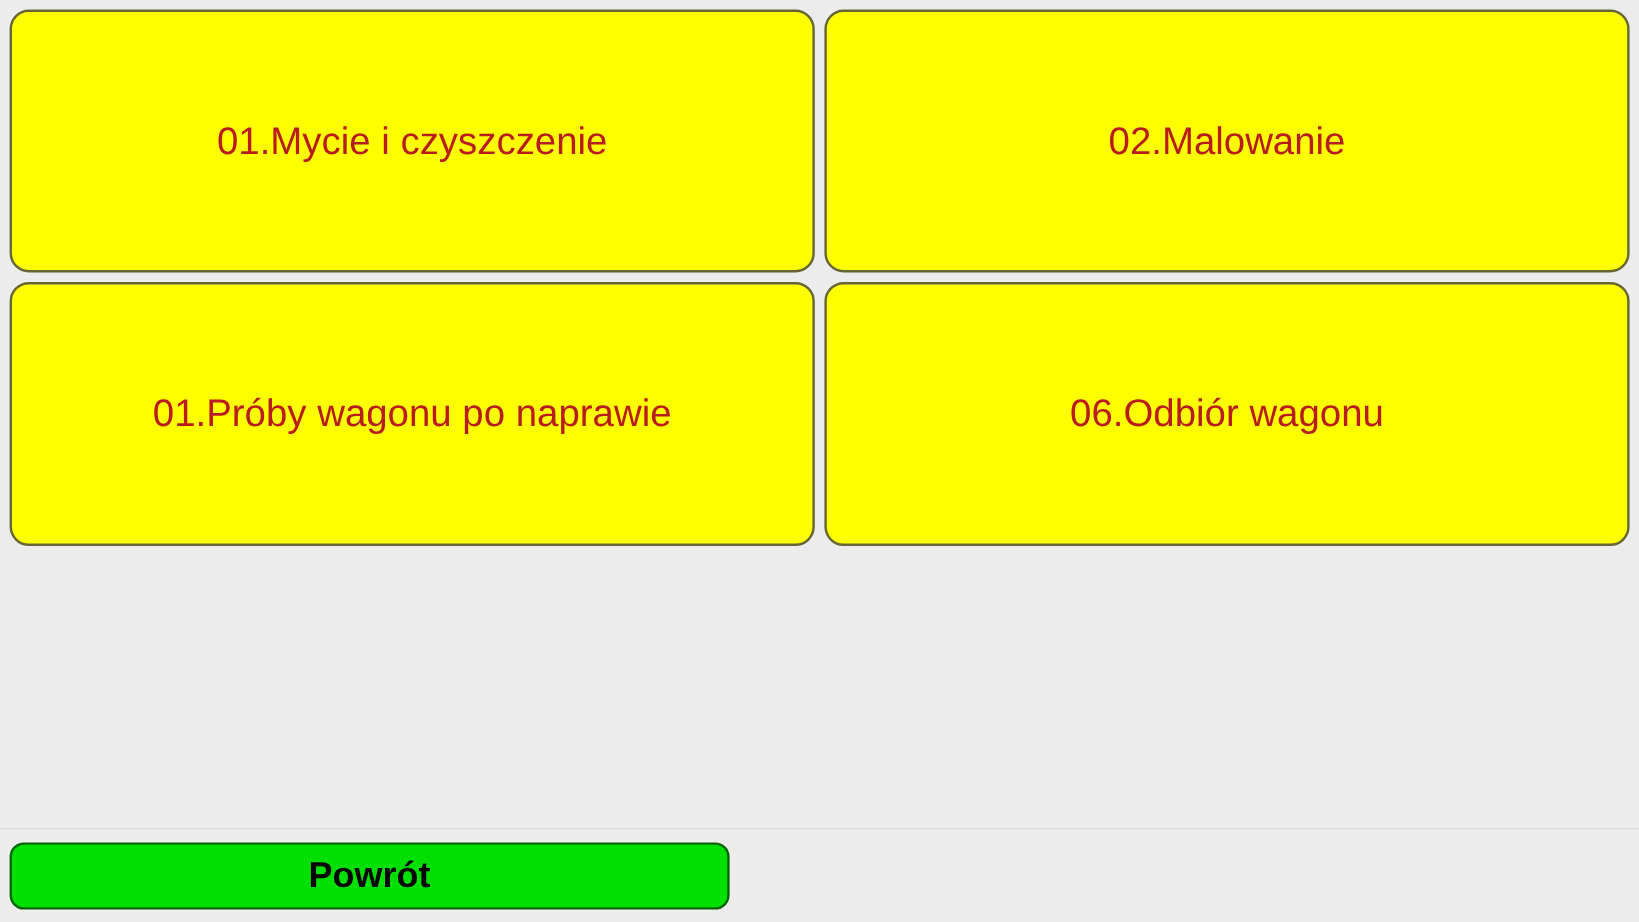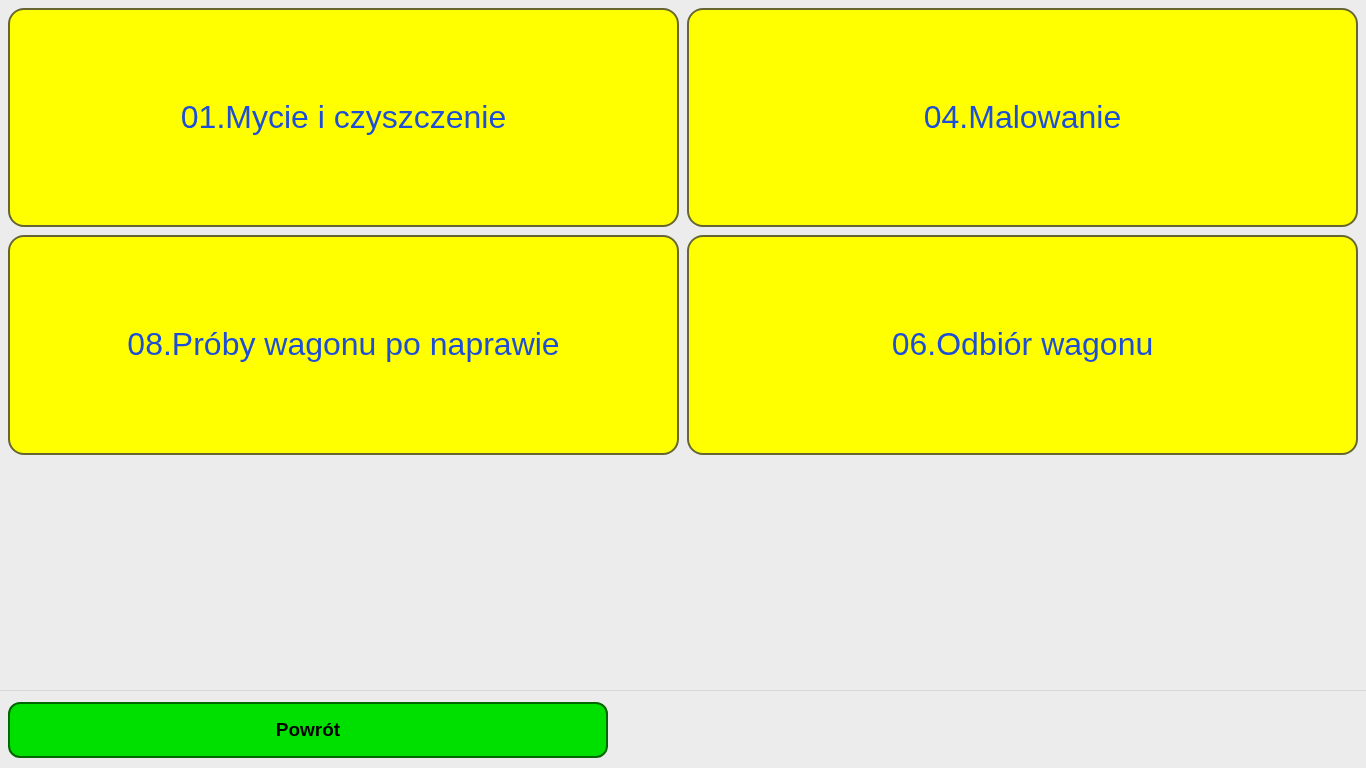--- a/index.html
+++ b/index.html
@@ -33,21 +33,21 @@
     }
     
     .menu-button {
       background: #ffff00;
       border: 2px solid #666633;
       border-radius: 16px;
       display: flex;
       align-items: center;
       justify-content: center;
       font-size: 32px;
-      color: #1d4ed8;
+      color: #b91c1c;
       cursor: pointer;
       font-family: Tahoma, Arial, sans-serif;
       font-weight: normal;
     }
     
     .footer-bar {
       height: 78px;
       background: #ececec;
       border-top: 1px solid #d8d8d8;
       display: flex;
@@ -57,40 +57,40 @@
     
     .back-button {
       width: 600px;
       height: 56px;
       background: #00e000;
       border: 2px solid #006600;
       border-radius: 12px;
       display: flex;
       align-items: center;
       justify-content: center;
-      font-size: 19px;
+      font-size: 30px;
       font-weight: bold;
       color: #000000;
       cursor: pointer;
       font-family: Tahoma, Arial, sans-serif;
     }
   </style>
 </head>
 <body>
 
 <div class="main-container">
   <div class="menu-grid">
     <button class="menu-button">
       <span>01.Mycie i czyszczenie</span>
     </button>
     <button class="menu-button">
-      <span>04.Malowanie</span>
+      <span>02.Malowanie</span>
     </button>
     <button class="menu-button">
-      <span>08.Próby wagonu po naprawie</span>
+      <span>01.Próby wagonu po naprawie</span>
     </button>
     <button class="menu-button">
       <span>06.Odbiór wagonu</span>
     </button>
   </div>
 
   <div class="footer-bar">
     <button class="back-button">
       <span>Powrót</span>
     </button>

